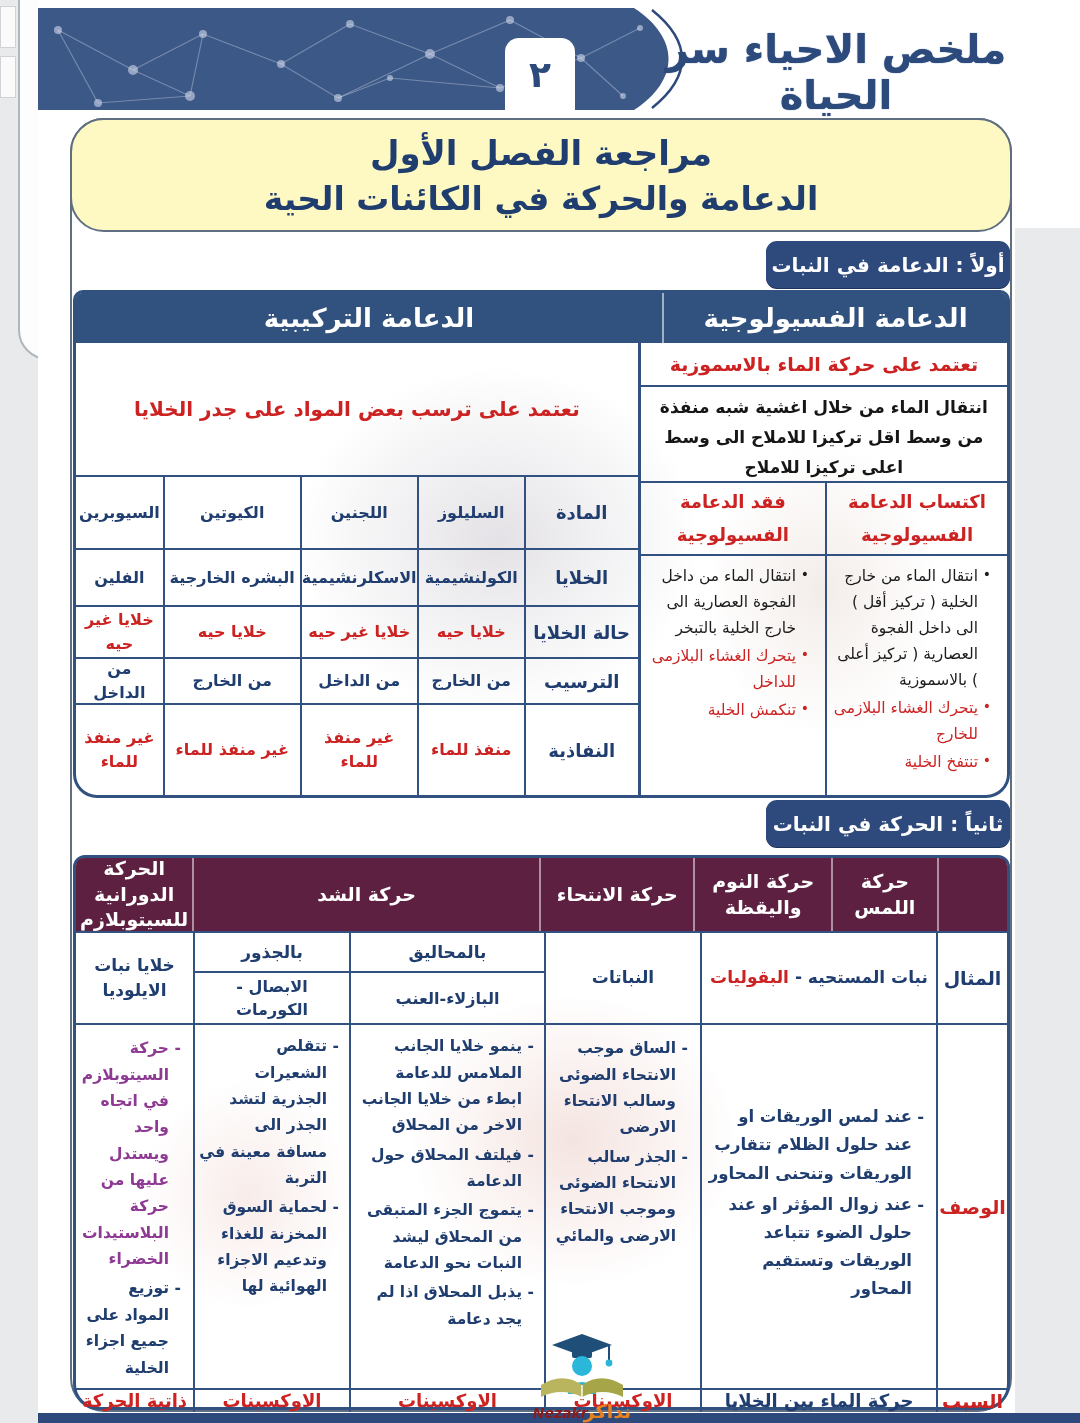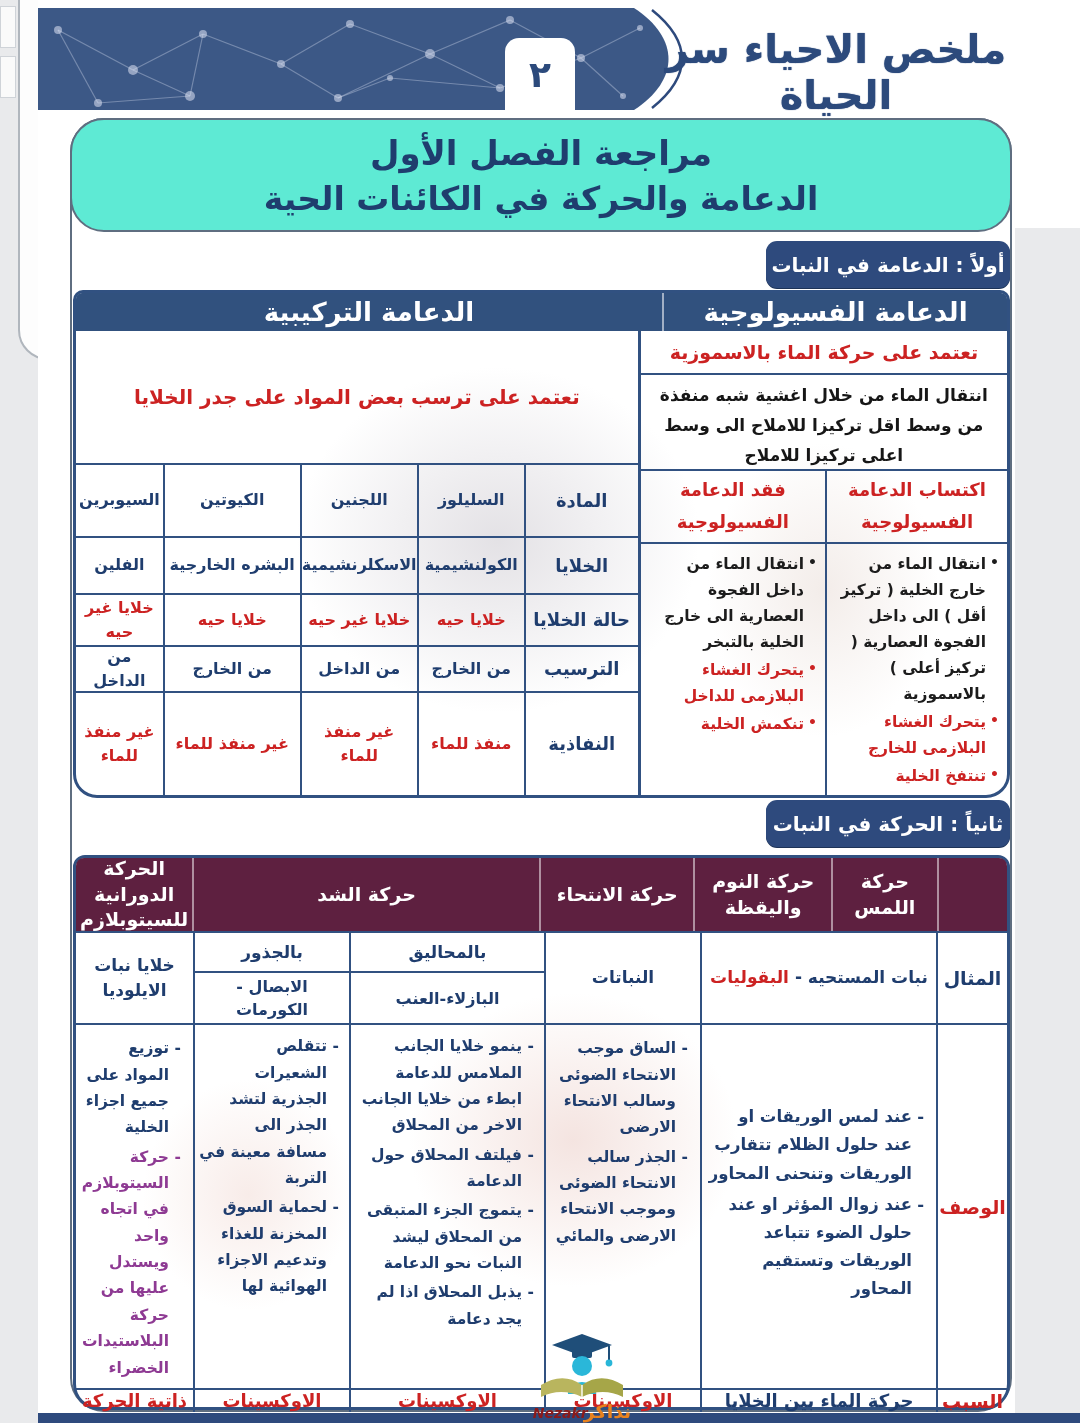--- a/index.html
+++ b/index.html
@@ -37,21 +37,21 @@
     text-shadow: 0 0 1px #2c4a7c;
   }
 
   
   .card {
     position:absolute; left:32px; top:118px; width:942px; height:1294px;
     border:2px solid #5f6e80; border-radius:34px; background:transparent;
   }
   .review-box {
     position:absolute; left:32px; top:118px; width:942px; height:114px;
-    border:2px solid #5f6e80; border-radius:34px; background:#5eead4;
+    border:2px solid #5f6e80; border-radius:34px; background:#fef9c3;
     display:flex; flex-direction:column; align-items:center; justify-content:center; gap:6px;
     color:#1f3d6e; font-weight:bold;
   }
   .review-box .l1 { font-size:34px; }
   .review-box .l2 { font-size:33px; }
 
   
   .pill {
     position:absolute; right:70px; width:244px; height:47px; background:#2e4a7d;
     border-radius:11px; color:#fff; font-weight:bold; font-size:20px;
@@ -96,21 +96,21 @@
   .t1-struct { flex:1; display:flex; flex-direction:column; }
   .t1-phys-red { height:44px; border-bottom:2px solid #315181; display:flex; align-items:center; justify-content:center;
     font-weight:bold; font-size:19px; }
   .t1-phys-black { height:88px; border-bottom:2px solid #315181; display:flex; align-items:center; justify-content:center;
     font-weight:bold; font-size:17px; color:#161616; text-align:center; padding:2px 8px; line-height:1.75;margin-top:8px; }
   .t1-subcols { flex:1; display:flex; }
   .t1-gain { width:182px; border-left:2px solid #315181; display:flex; flex-direction:column; }
   .t1-lose { flex:1; display:flex; flex-direction:column; }
   .t1-subhead { height:73px; border-bottom:2px solid #315181; display:flex; align-items:center; justify-content:center;
     text-align:center; font-weight:bold; font-size:18px; line-height:1.8; padding:0 6px; }
-  .t1-sublist { flex:1; padding:7px 8px 4px 4px; font-weight:bold; font-size:15.5px; line-height:1.68; }
+  .t1-sublist { flex:1; padding:7px 16px 4px 4px; font-weight:normal; font-size:15.5px; line-height:1.68; }
   .t1-struct-intro { height:134px; border-bottom:2px solid #315181; display:flex; align-items:center; justify-content:center;
     font-weight:bold; font-size:20px; }
   .t1-grid { flex:1; display:grid; grid-template-columns:114px 107px 117px 137px 1fr;
     grid-template-rows:73px 57px 52px 46px 1fr; direction:rtl; }
   .t1-grid > div { border-left:2px solid #315181; border-bottom:2px solid #315181;
     display:flex; align-items:center; justify-content:center; text-align:center;
     font-weight:bold; font-size:16px; padding:2px 3px; line-height:1.5; }
   .t1-grid > div:nth-child(5n) { border-left:none; }
   .t1-grid > div:nth-child(n+21) { border-bottom:none; }
   .t1-grid > div.hlab { font-size:18px; }
@@ -355,22 +355,22 @@
           </div>
         </div>
         <div class="tsub">
           <div class="descc-in">
             <div class="dash navy">تتقلص الشعيرات الجذرية لتشد الجذر الى مسافة معينة في التربة</div>
             <div class="dash navy">لحماية السوق المخزنة للغذاء وتدعيم الاجزاء الهوائية لها</div>
           </div>
         </div>
       </div>
       <div class="t2c wfx descc">
+        <div class="dash purple">حركة السيتوبلازم في اتجاه واحد ويستدل عليها من حركة البلاستيدات الخضراء</div>
         <div class="dash navy">توزيع المواد على جميع اجزاء الخلية</div>
-        <div class="dash purple">حركة السيتوبلازم في اتجاه واحد ويستدل عليها من حركة البلاستيدات الخضراء</div>
       </div>
     </div>
 
     <div class="t2r t2-cause">
       <div class="t2c w71 lab red">السبب</div>
       <div class="t2c w236 causec navy">حركة الماء بين الخلايا</div>
       <div class="t2c w140 causec red">الاوكسينات</div>
       <div class="t2c w351 tension-split">
         <div class="tsub causecell red">الاوكسينات</div>
         <div class="tsub causecell red">الاوكسينات</div>

